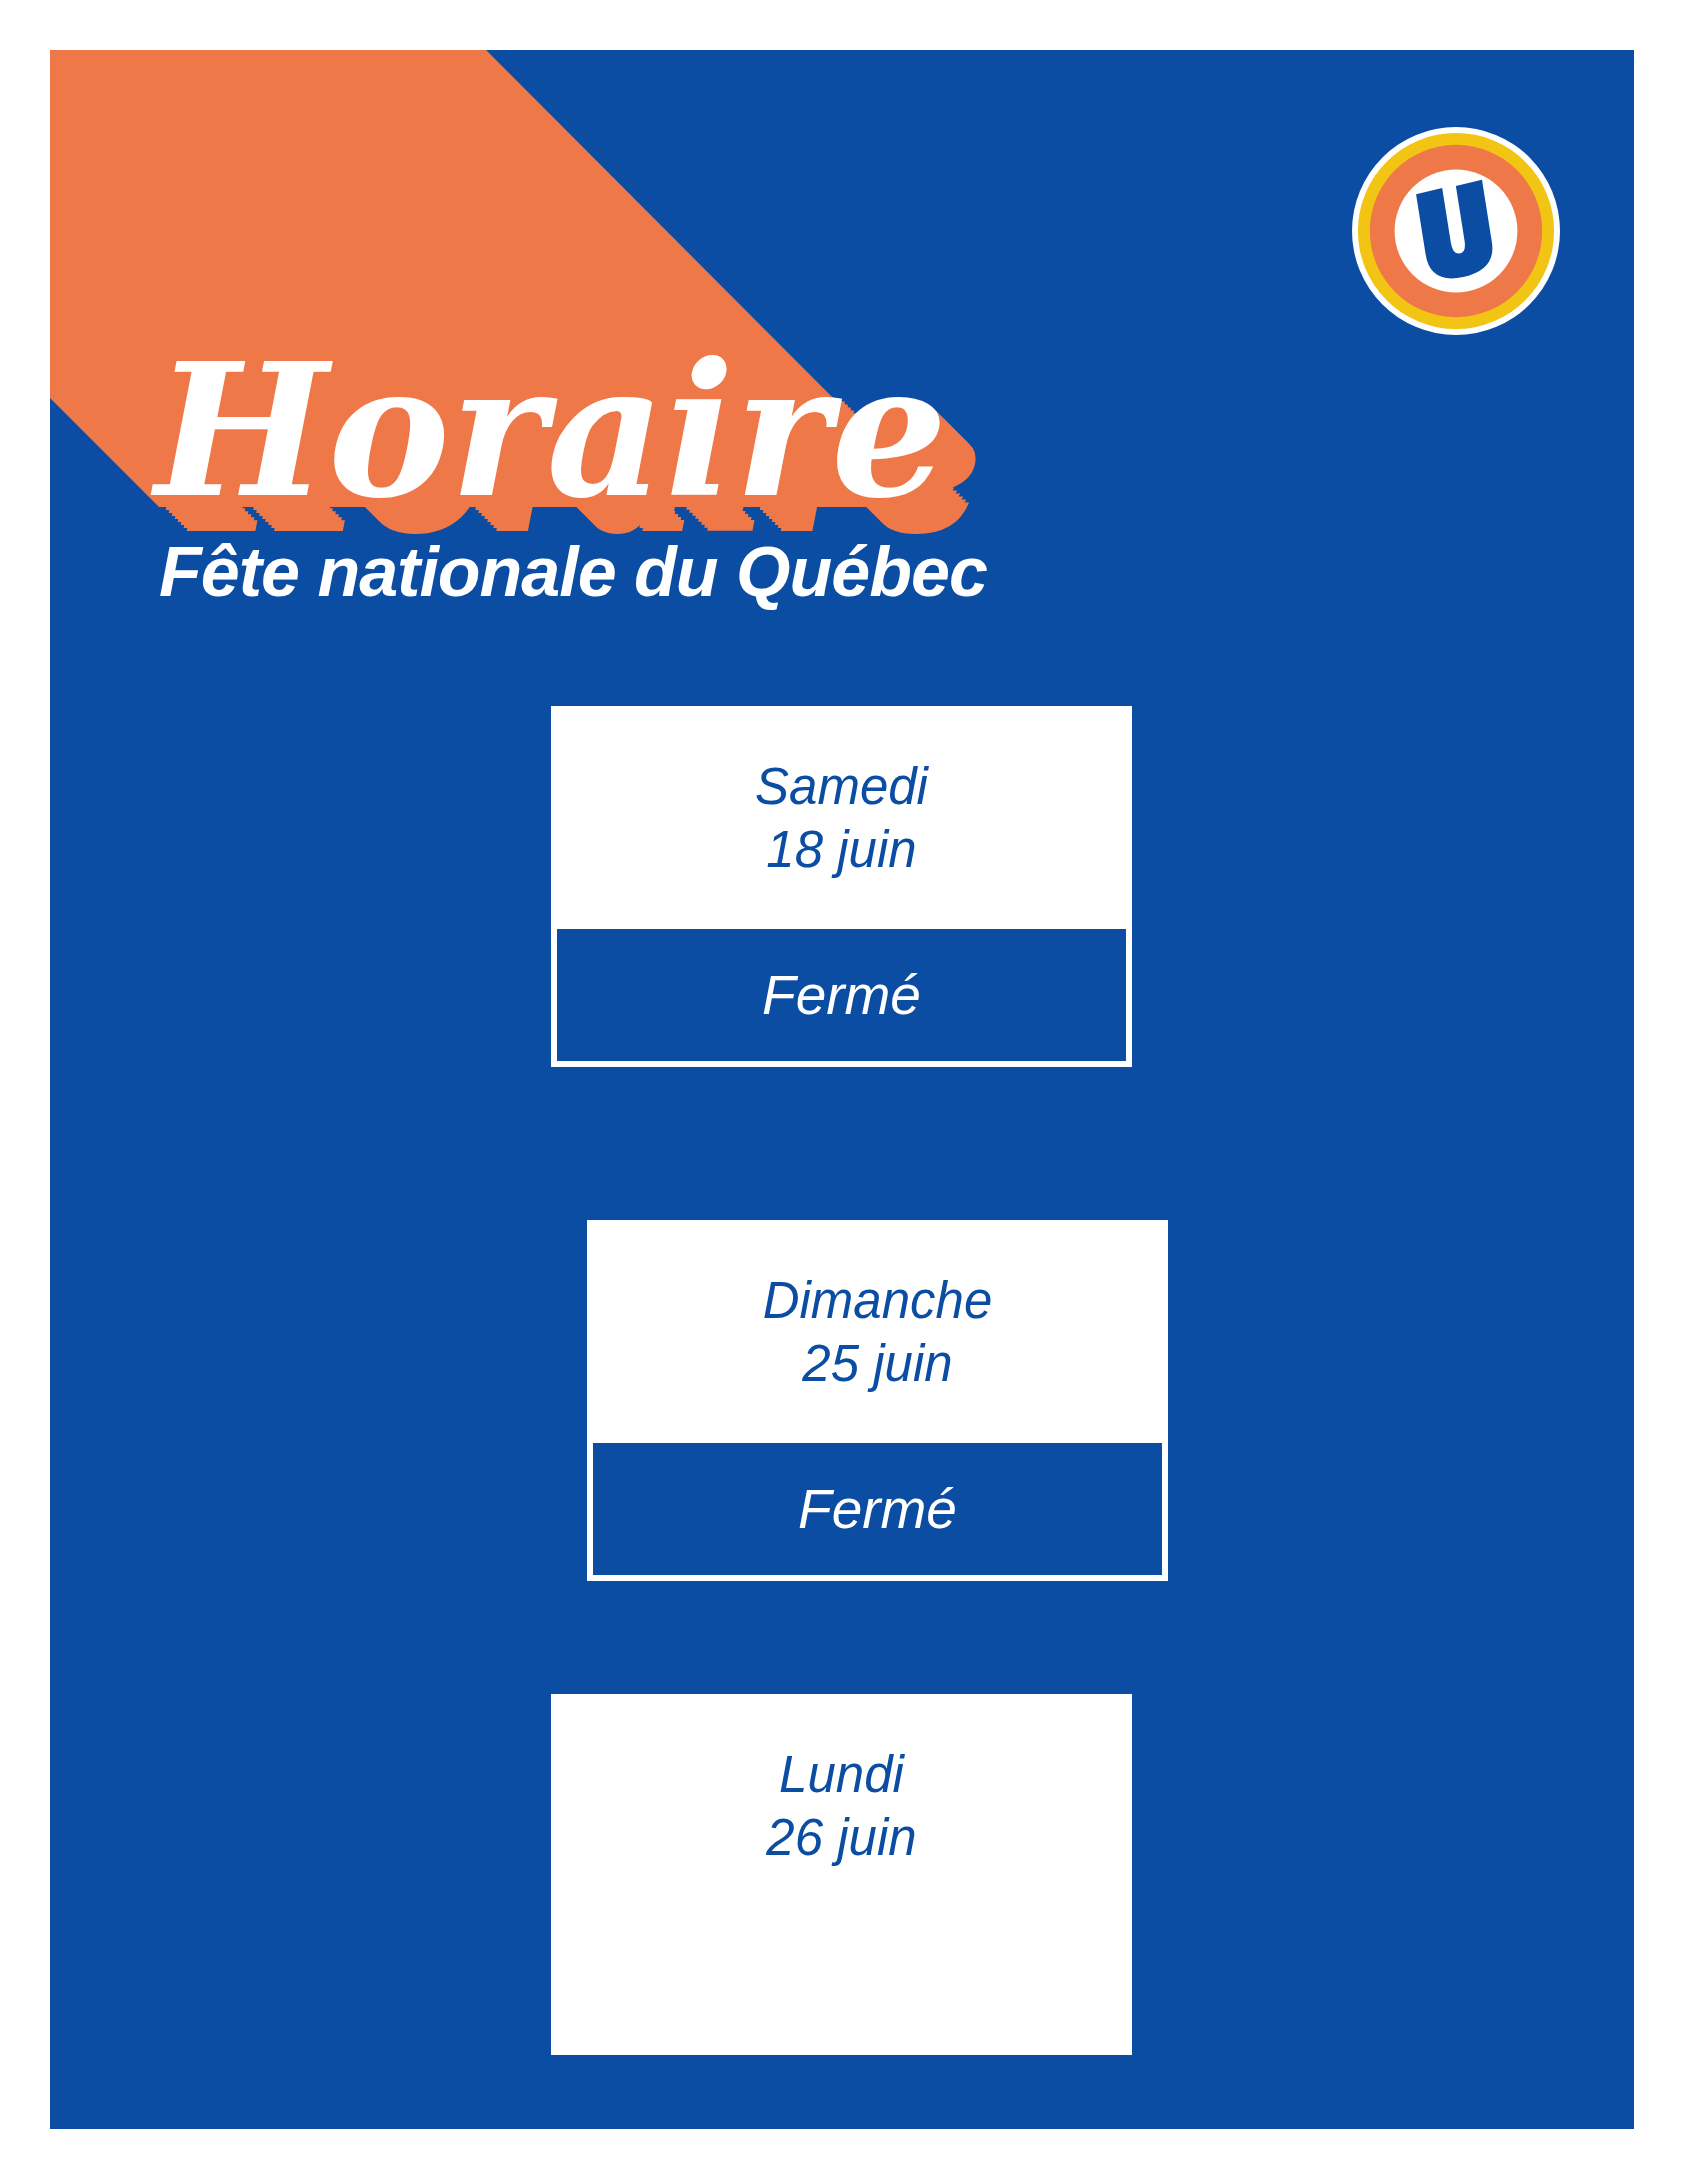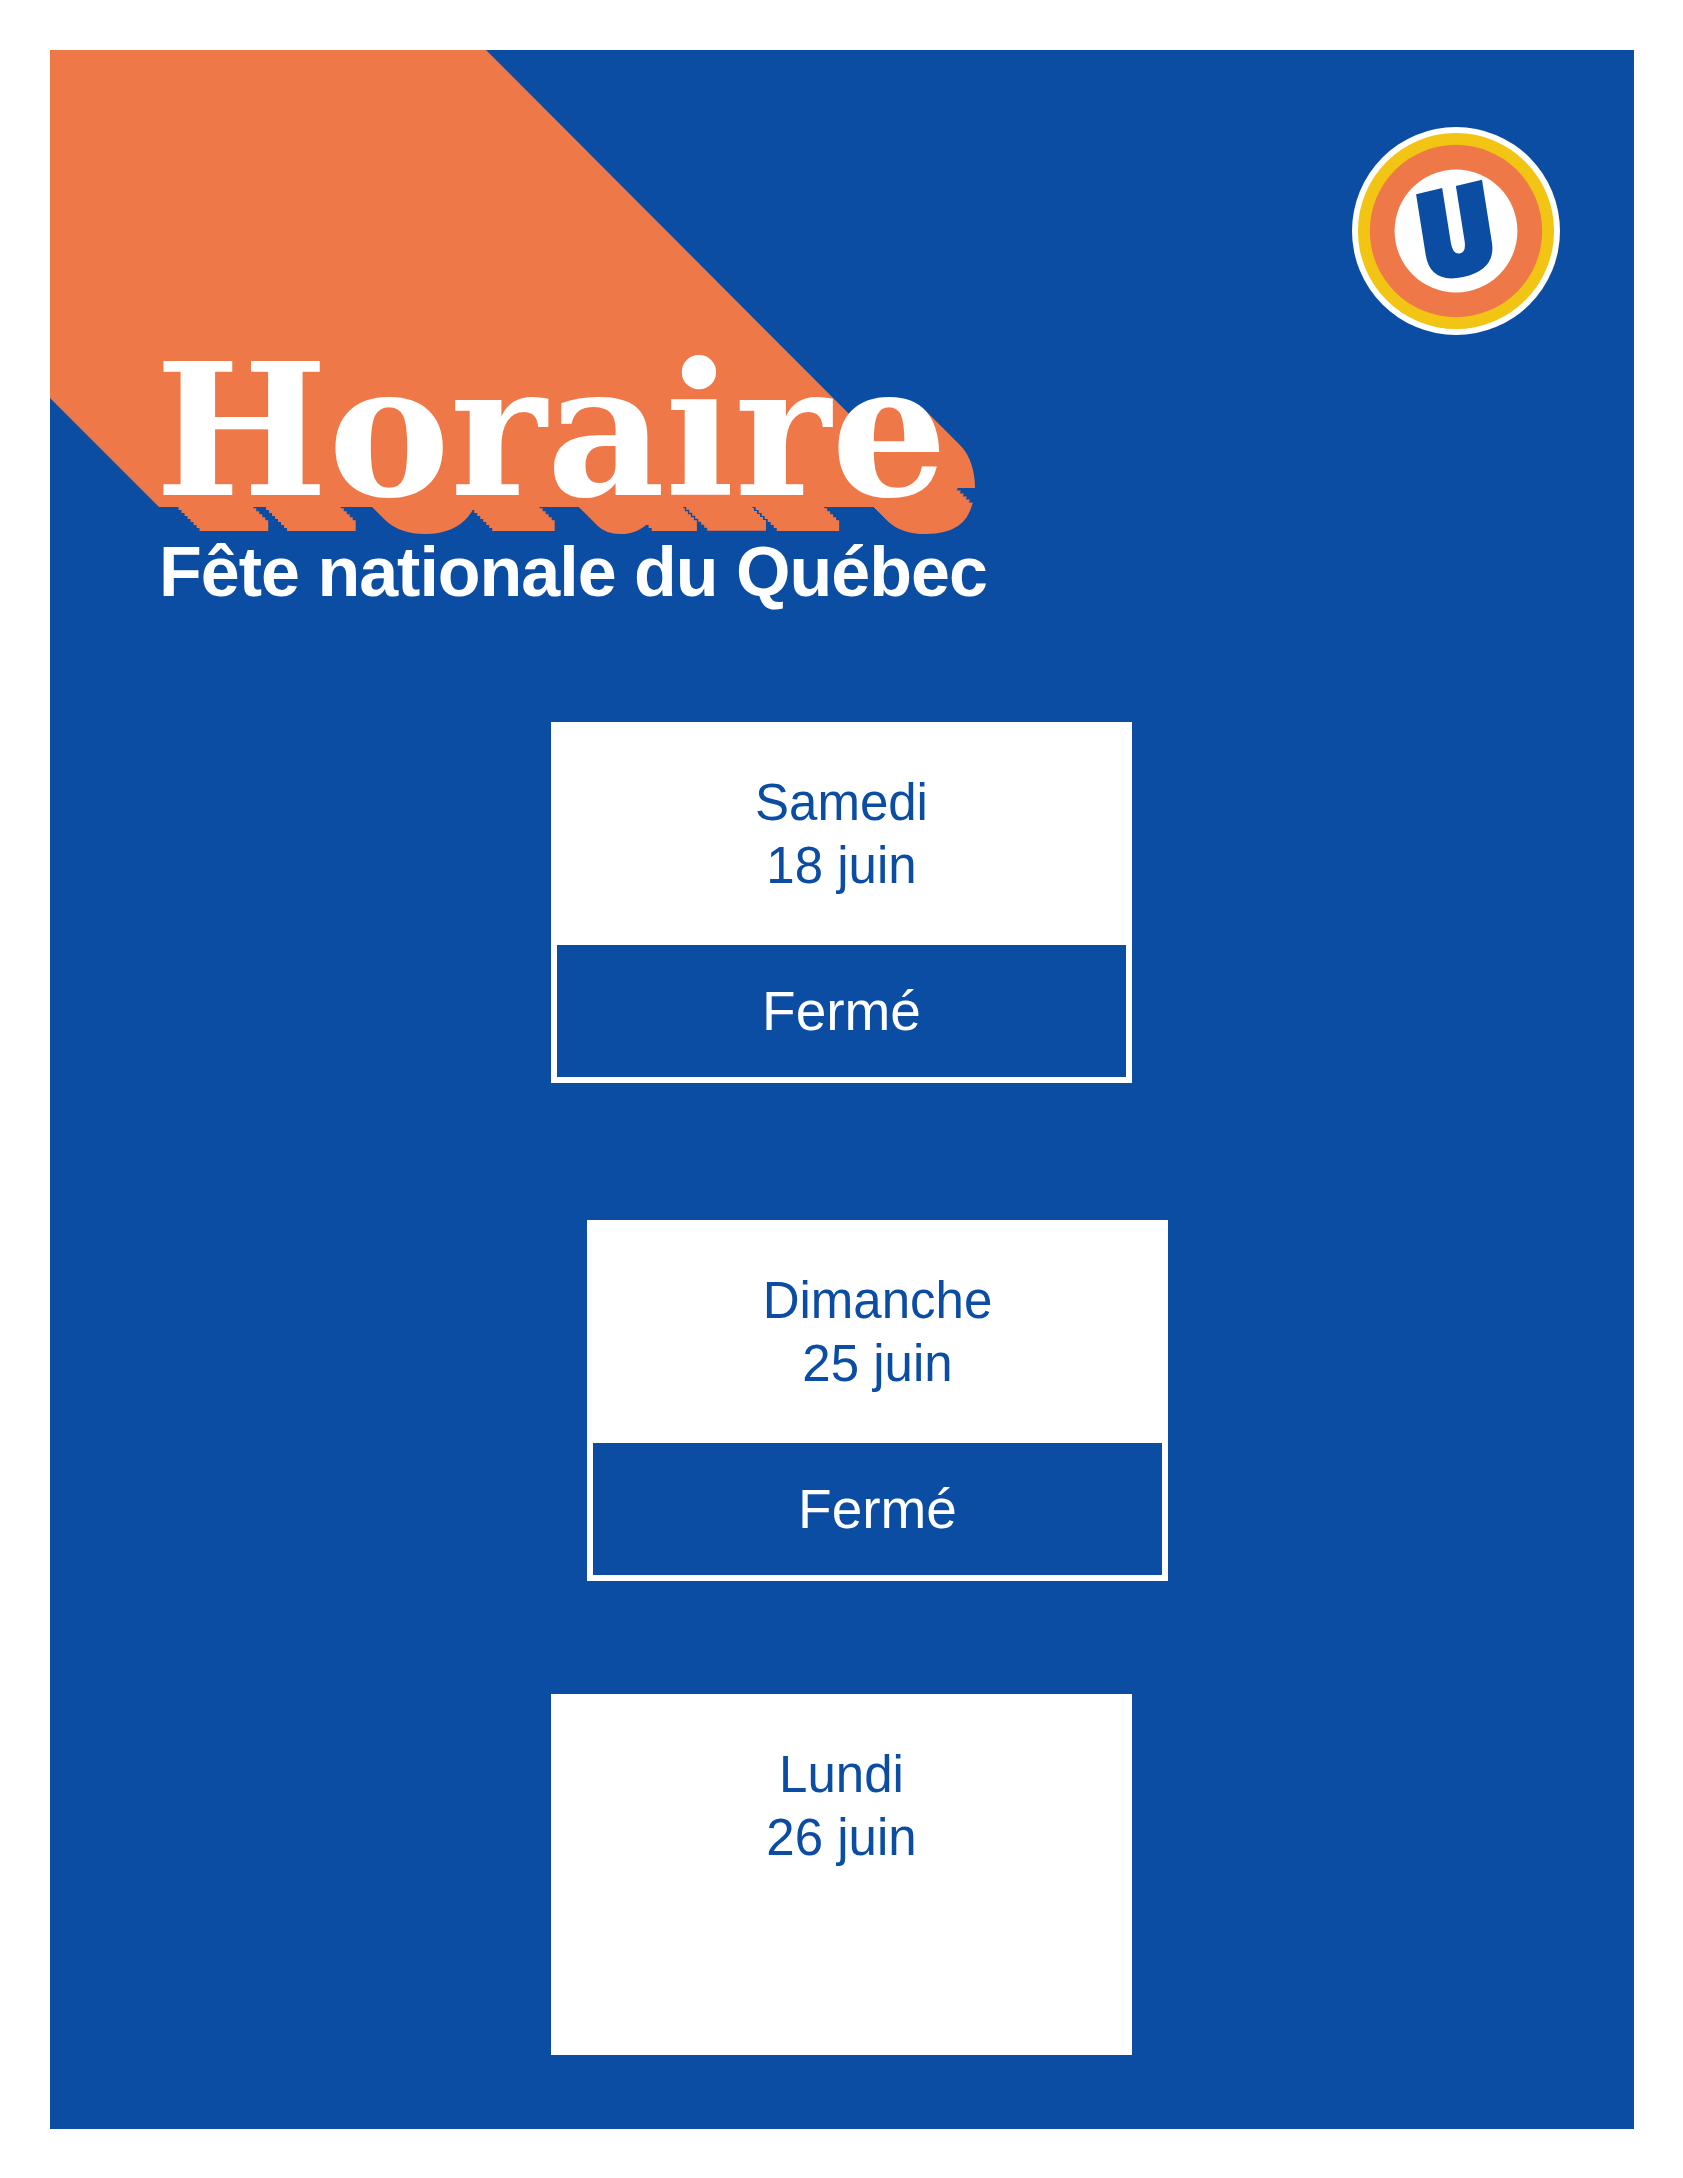--- a/index.html
+++ b/index.html
@@ -16,20 +16,21 @@
     position:relative;
   }
   .page{
     position:absolute;left:0;top:0;width:1683px;height:2178px;
     background:var(--white,#fff);
   }
   .poster{
     position:absolute;left:50px;top:50px;width:1584px;height:2079px;
     background:var(--blue,#0B4DA2);
     overflow:hidden;
+    font-style:italic;
   }
   
   .orange-band{
     position:absolute;left:0;top:0;width:1584px;height:2079px;
     background:var(--orange,#EF7849);
     clip-path:polygon(0px 0px, 436px 0px, 849px 414px, 849px 457px, 109px 457px, 0px 348px);
   }
   .title{
     position:absolute;left:105px;top:289px;
     font-family:"DejaVu Serif", serif;
@@ -50,21 +51,21 @@
   }
   .logo{
     position:absolute;left:1302px;top:77px;width:208px;height:208px;
   }
   .logo svg{display:block;width:208px;height:208px;}
 
   .card{
     position:absolute;left:501px;width:581px;height:361px;
     background:var(--white,#fff);
   }
-  .card-1{top:672px;}
+  .card-1{top:656px;}
   .card-2{top:1170px;margin-left:36px;}
   .card-3{top:1644px;}
   .card-day{
     position:absolute;left:0;top:0;width:100%;height:223px;
     display:flex;flex-direction:column;align-items:center;justify-content:center;
     color:var(--blue,#0B4DA2);
     text-align:center;
   }
   .day,.date{
     font-size:51px;line-height:63px;font-weight:normal;

